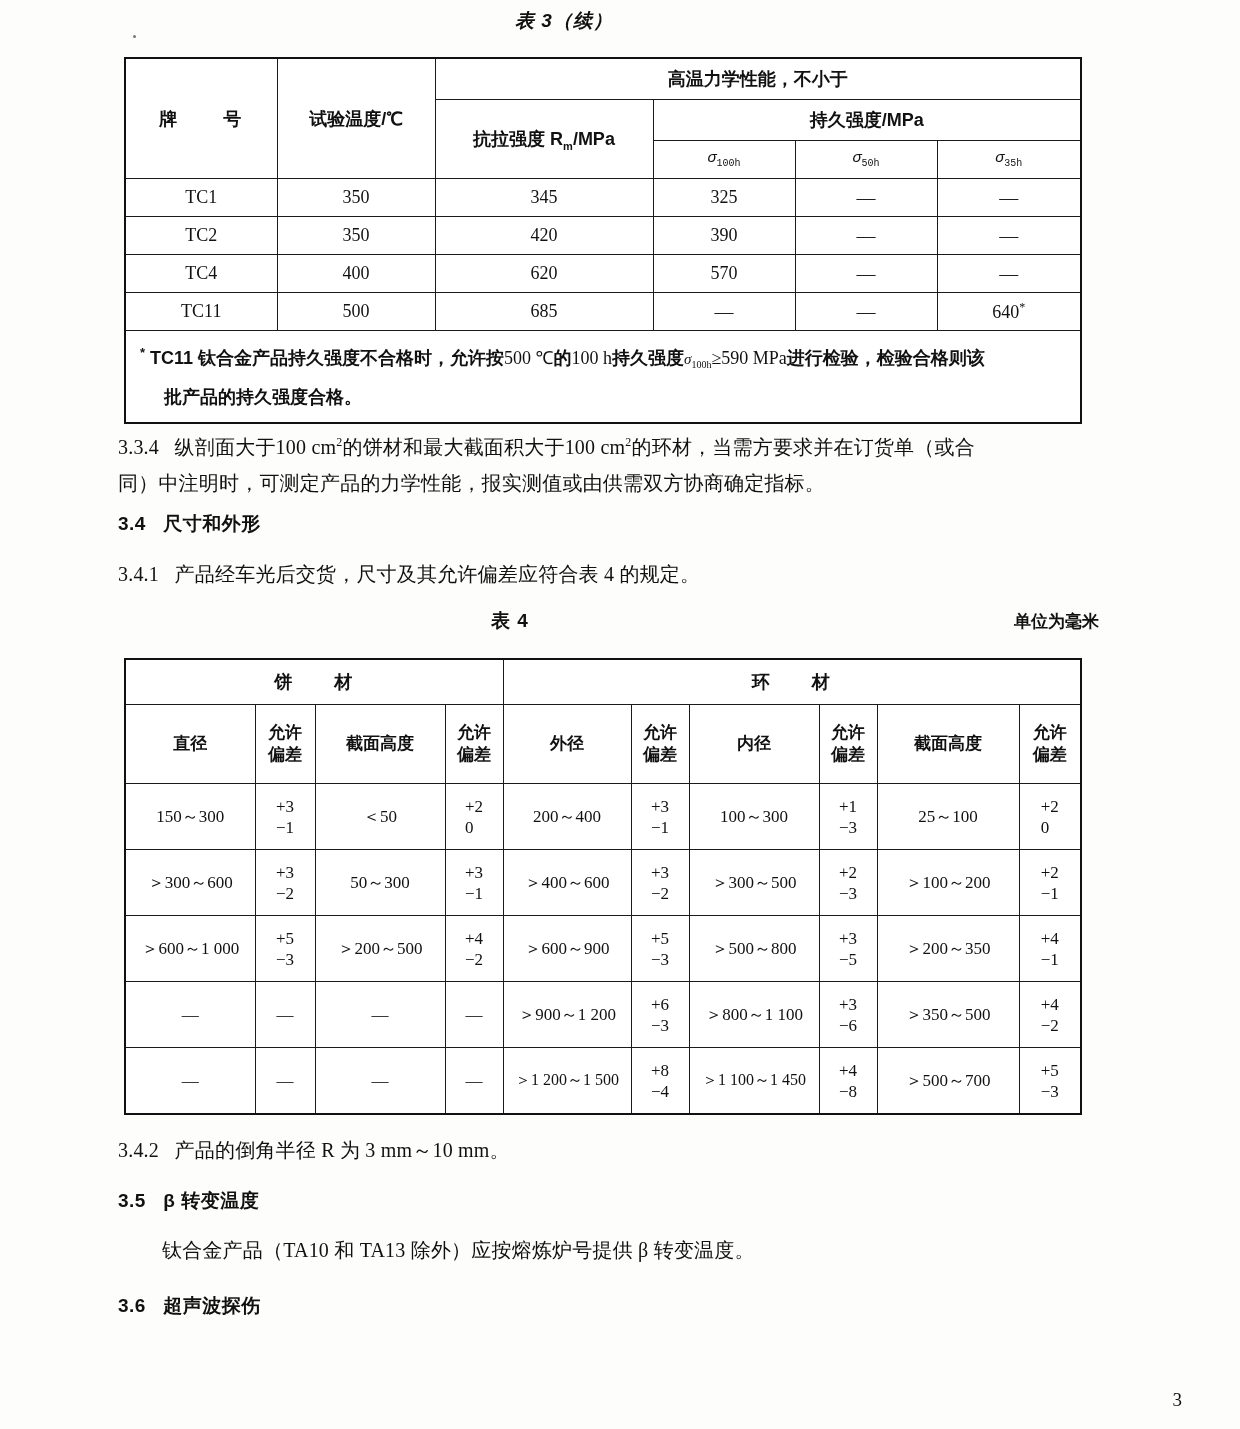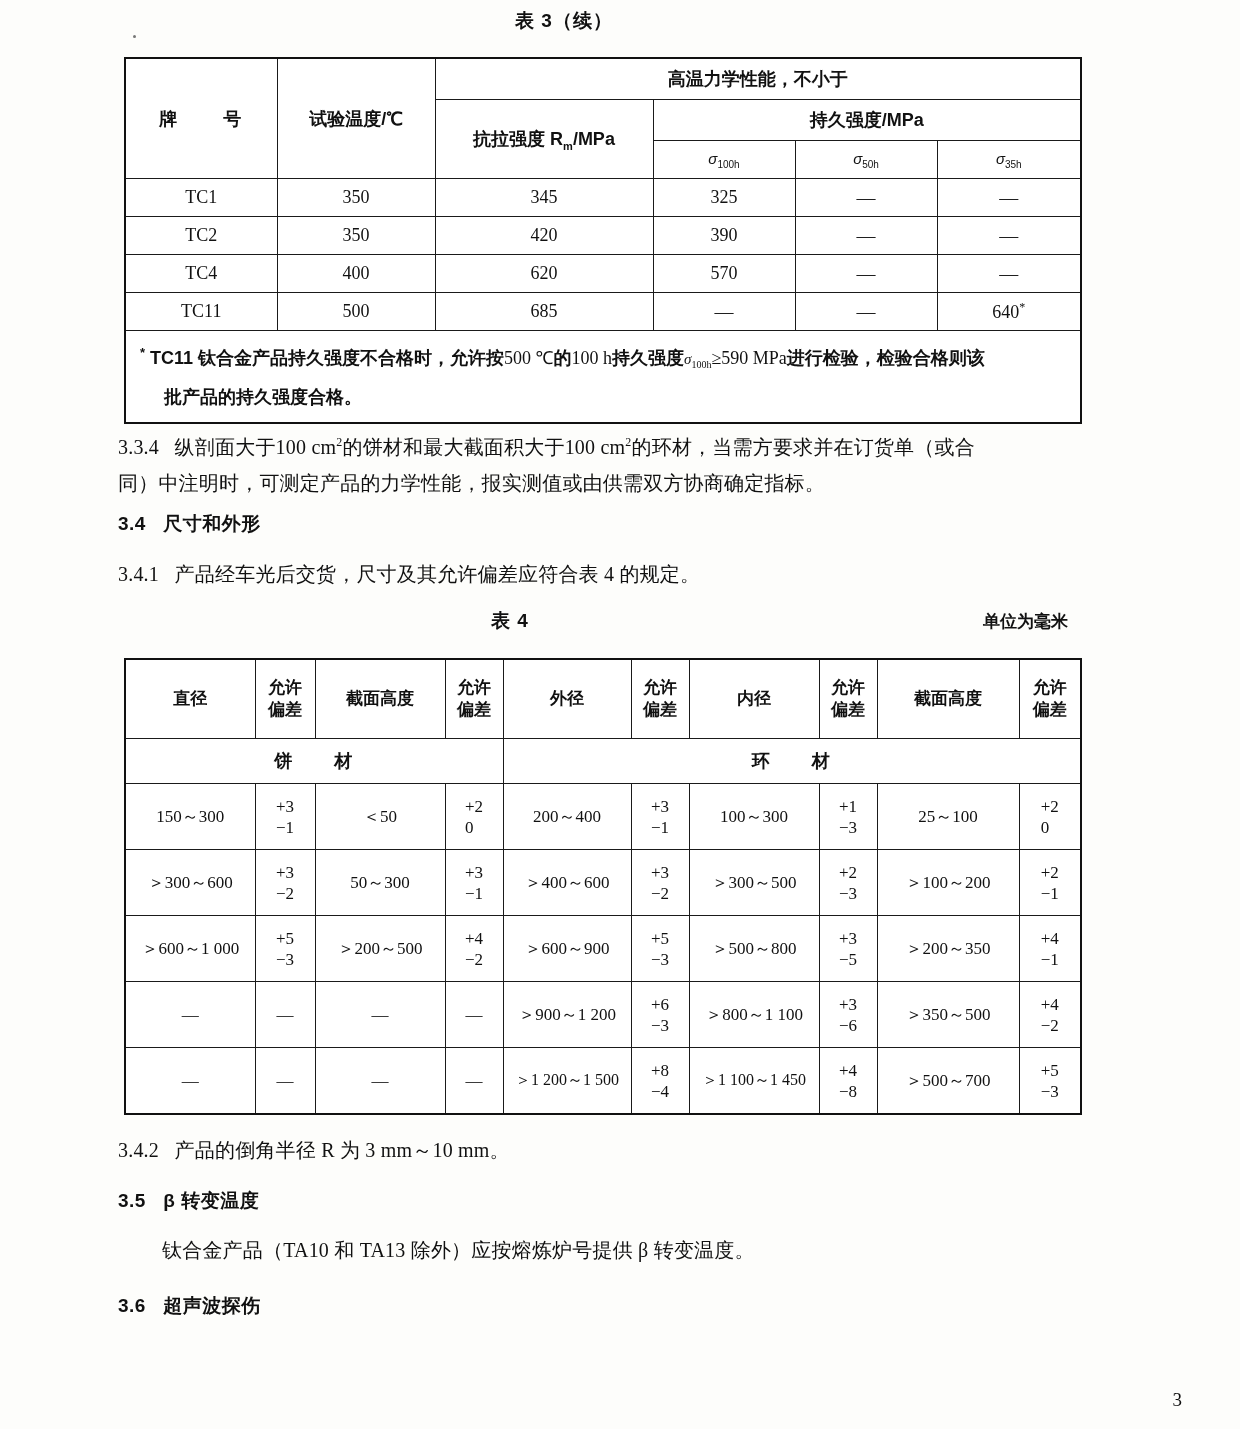--- a/index.html
+++ b/index.html
@@ -65,21 +65,21 @@
     padding: 0 2px;
     font-family: "Liberation Serif", serif;
   }
   .t-outer { border: 2px solid #111; }
 
   
   #table3-wrap { position: absolute; left: 124px; top: 57px; width: 956px; }
   #table3 { width: 956px; }
   #table3 td { height: 37px; }
   #table3 .hdr { font-family: "Liberation Sans", sans-serif; font-weight: bold; font-size: 18px; }
-  #table3 .sigma { font-size: 15px; font-family: Liberation Sans, sans-serif; font-style: italic; margin-left: 48px; }
+  #table3 .sigma { font-size: 15px; font-family: Liberation Mono, monospace; font-style: italic; margin-left: 48px; }
   #table3 .sigma sub { font-style: normal; font-size: 10px; }
   #table3 .brand { letter-spacing: 14px; padding-left: 14px; margin-left: 36px; }
   .note-cell {
     text-align: left !important;
     font-size: 18px;
     line-height: 33px;
     padding: 5px 10px 8px 14px !important;
     font-family: "Liberation Sans", sans-serif;
     font-weight: bold;
   }
@@ -112,21 +112,21 @@
     border-radius: 50%;
   }
 </style>
 </head>
 <body>
 
 <div class="page">
 
   <div class="speck" style="left:133px; top:35px;"></div>
 
-  <div class="cap" style="position:absolute; left:0; top:8px; width:1128px;">表 3（续）</div>
+  <div class="cap" style="position:absolute; left:0; top:8px; width:1128px;font-style:italic;">表 3（续）</div>
 
   <div id="table3-wrap">
     <table id="table3" class="t-outer">
       <colgroup>
         <col style="width:152px">
           <col style="width:158px">
           <col style="width:218px">
         <col style="width:142px">
           <col style="width:142px">
           <col style="width:144px">
@@ -200,52 +200,52 @@
 
   <div class="heading" style="position:absolute; left:118px; top:511px;">
     <span>3.4</span>&nbsp;&nbsp;&nbsp;<span>尺寸和外形</span>
   </div>
 
   <div class="para" style="position:absolute; left:118px; top:556px; width:966px;">
     <span class="num">3.4.1</span>&nbsp;&nbsp;&nbsp;<span>产品经车光后交货，尺寸及其允许偏差应符合表 4 的规定。</span>
   </div>
 
   <div class="cap" style="position:absolute; left:0; top:608px; width:1020px;">表 4</div>
-  <div class="unit-note" style="position:absolute; right:172px; top:610px;margin-left:11px;">单位为毫米</div>
+  <div class="unit-note" style="position:absolute; right:141px; top:610px;margin-left:11px;">单位为毫米</div>
 
   <div id="table4-wrap">
     <table id="table4" class="t-outer">
       <colgroup>
         <col style="width:130px">
           <col style="width:60px">
           <col style="width:130px">
           <col style="width:58px">
         <col style="width:128px">
           <col style="width:58px">
           <col style="width:130px">
           <col style="width:58px">
         <col style="width:142px">
           <col style="width:62px">
       </colgroup>
       <tbody>
         <tr>
-          <td class="ch">直径</td>
-          <td class="ch">允许<br>偏差</td>
-          <td class="ch">截面高度</td>
-          <td class="ch">允许<br>偏差</td>
-          <td class="ch">外径</td>
-          <td class="ch">允许<br>偏差</td>
-          <td class="ch">内径</td>
-          <td class="ch">允许<br>偏差</td>
-          <td class="ch">截面高度</td>
-          <td class="ch">允许<br>偏差</td>
-        </tr>
-        <tr>
           <td class="grp" colspan="4">饼　材</td>
           <td class="grp" colspan="6">环　材</td>
+        </tr>
+        <tr>
+          <td class="ch">直径</td>
+          <td class="ch">允许<br>偏差</td>
+          <td class="ch">截面高度</td>
+          <td class="ch">允许<br>偏差</td>
+          <td class="ch">外径</td>
+          <td class="ch">允许<br>偏差</td>
+          <td class="ch">内径</td>
+          <td class="ch">允许<br>偏差</td>
+          <td class="ch">截面高度</td>
+          <td class="ch">允许<br>偏差</td>
         </tr>
 
         <tr class="drow">
           <td>150～300</td>
           <td><span class="tol"><span>+3</span><br><span>−1</span></span></td>
           <td>＜50</td>
           <td><span class="tol"><span>+2</span><br><span>0</span></span></td>
           <td>200～400</td>
           <td><span class="tol"><span>+3</span><br><span>−1</span></span></td>
           <td>100～300</td>

